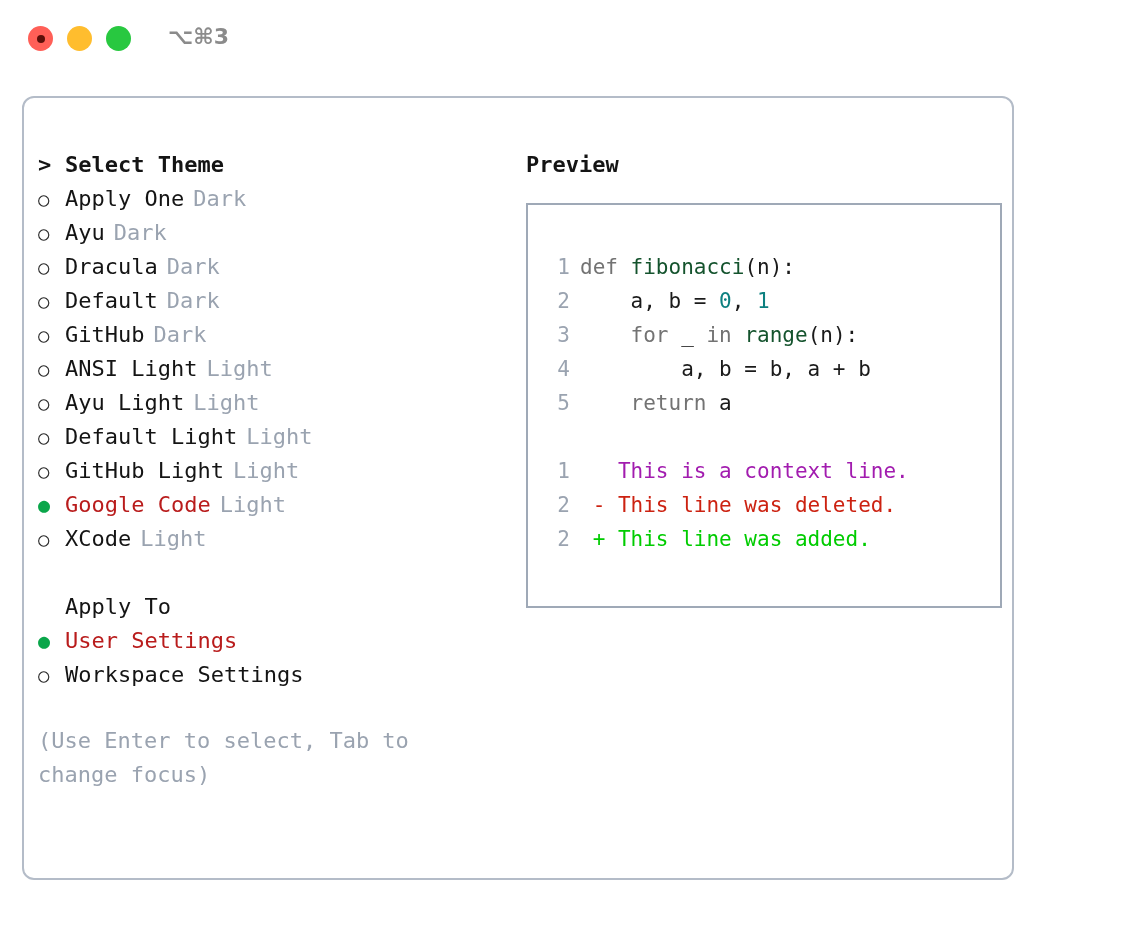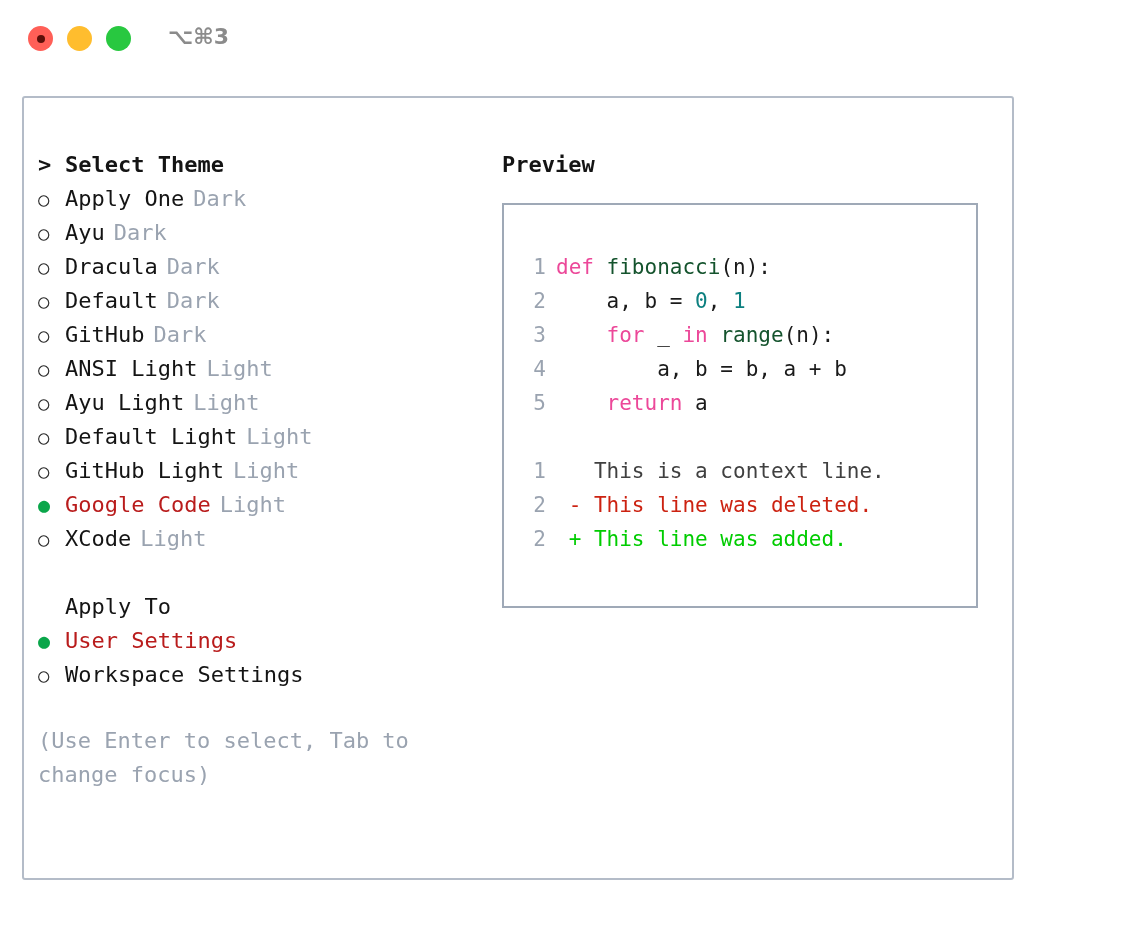--- a/index.html
+++ b/index.html
@@ -68,21 +68,21 @@
     white-space: nowrap;
   }
 
   
   .card {
     position: absolute;
     left: 22px; top: 96px;
     width: 992px;
     height: 784px;
     border: 2px solid #b4bcc8;
-    border-radius: 3px;
+    border-radius: 12px;
     box-sizing: border-box;
     background: #ffffff;
   }
 
   
   .left-col {
     position: absolute;
     left: 14px;
     top: 50px;
     width: 450px;
@@ -138,21 +138,21 @@
     font-size: 22px;
     line-height: 34px;
     color: #9aa3b0;
     font-family: "DejaVu Sans Mono", monospace;
     width: 410px;
   }
 
   
   .right-col {
     position: absolute;
-    left: 478px;
+    left: 502px;
     top: 50px;
     width: 500px;
   }
   .preview-title {
     font-size: 22px;
     font-weight: bold;
     color: #141414;
     line-height: 34px;
     font-family: "DejaVu Sans Mono", monospace;
   }
@@ -175,25 +175,25 @@
     white-space: pre;
   }
   .code-line { white-space: pre; }
   .ln {
     display: inline-block;
     width: 28px;
     text-align: right;
     color: #9aa3b0;
     margin-right: 10px;
   }
-  .tok-kw   { color: #ec4899; margin-top: 12px; }
+  .tok-kw   { color: #737373; margin-top: 12px; }
   .tok-fn   { color: #14532d; }
   .tok-num  { color: #0d8080; }
   .tok-plain{ color: #1a1a1a; }
-  .tok-ctx  { color: #404040; text-align: right; }
+  .tok-ctx  { color: #a21caf; text-align: right; }
   .tok-del  { color: #cc2211; }
   .tok-add  { color: #00cc00; }
   .gap { height: 34px; }
 </style>
 </head>
 <body>
 
 <div class="window">
 
   <div class="titlebar">

